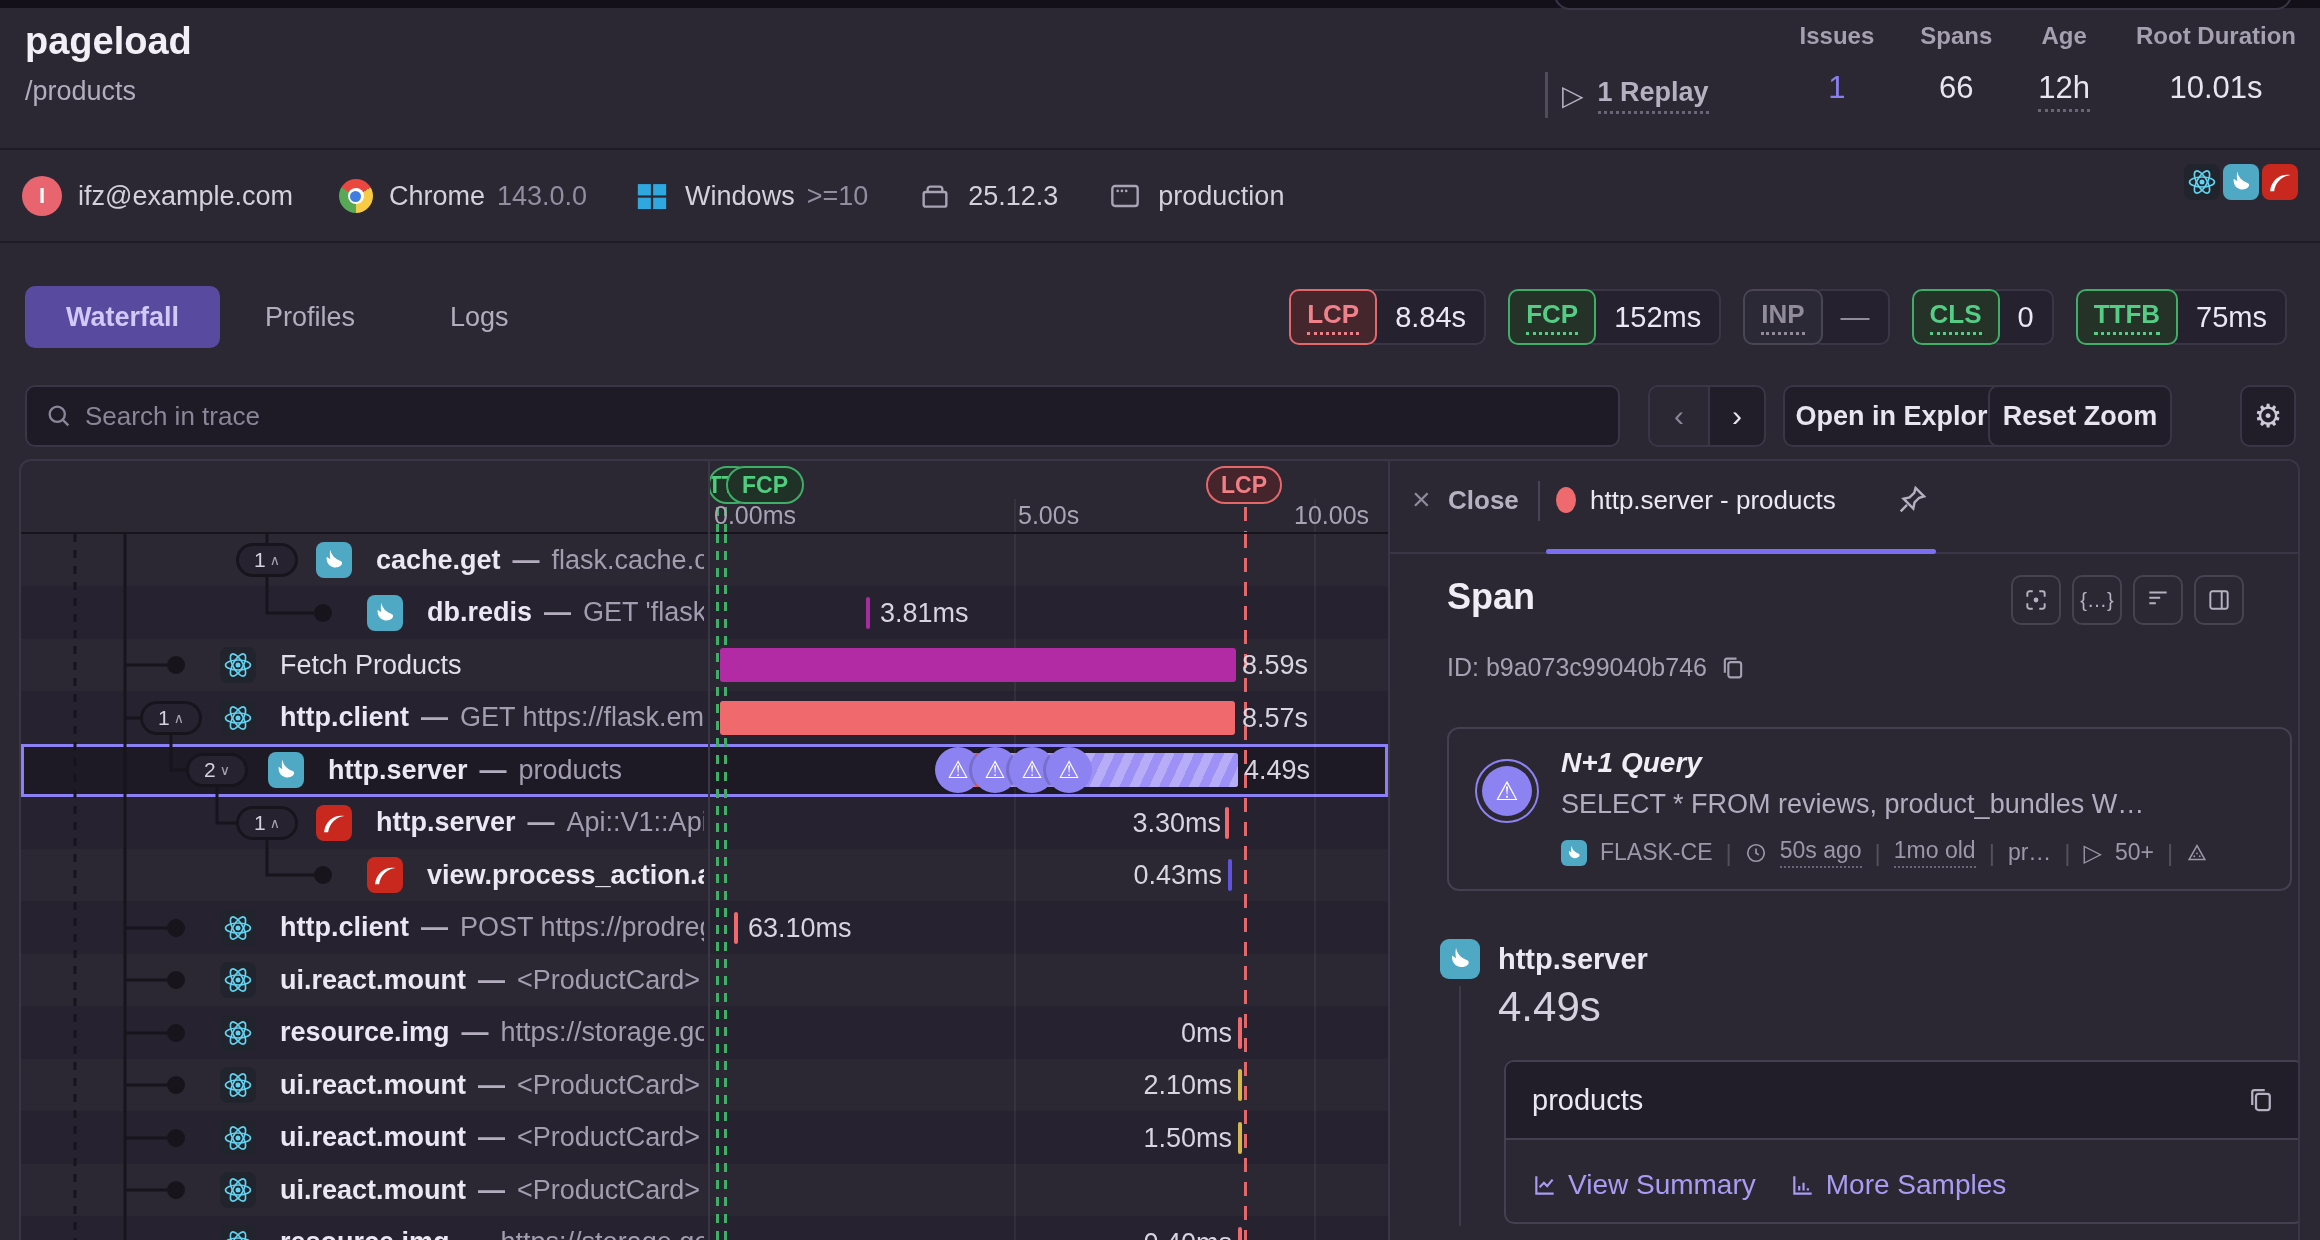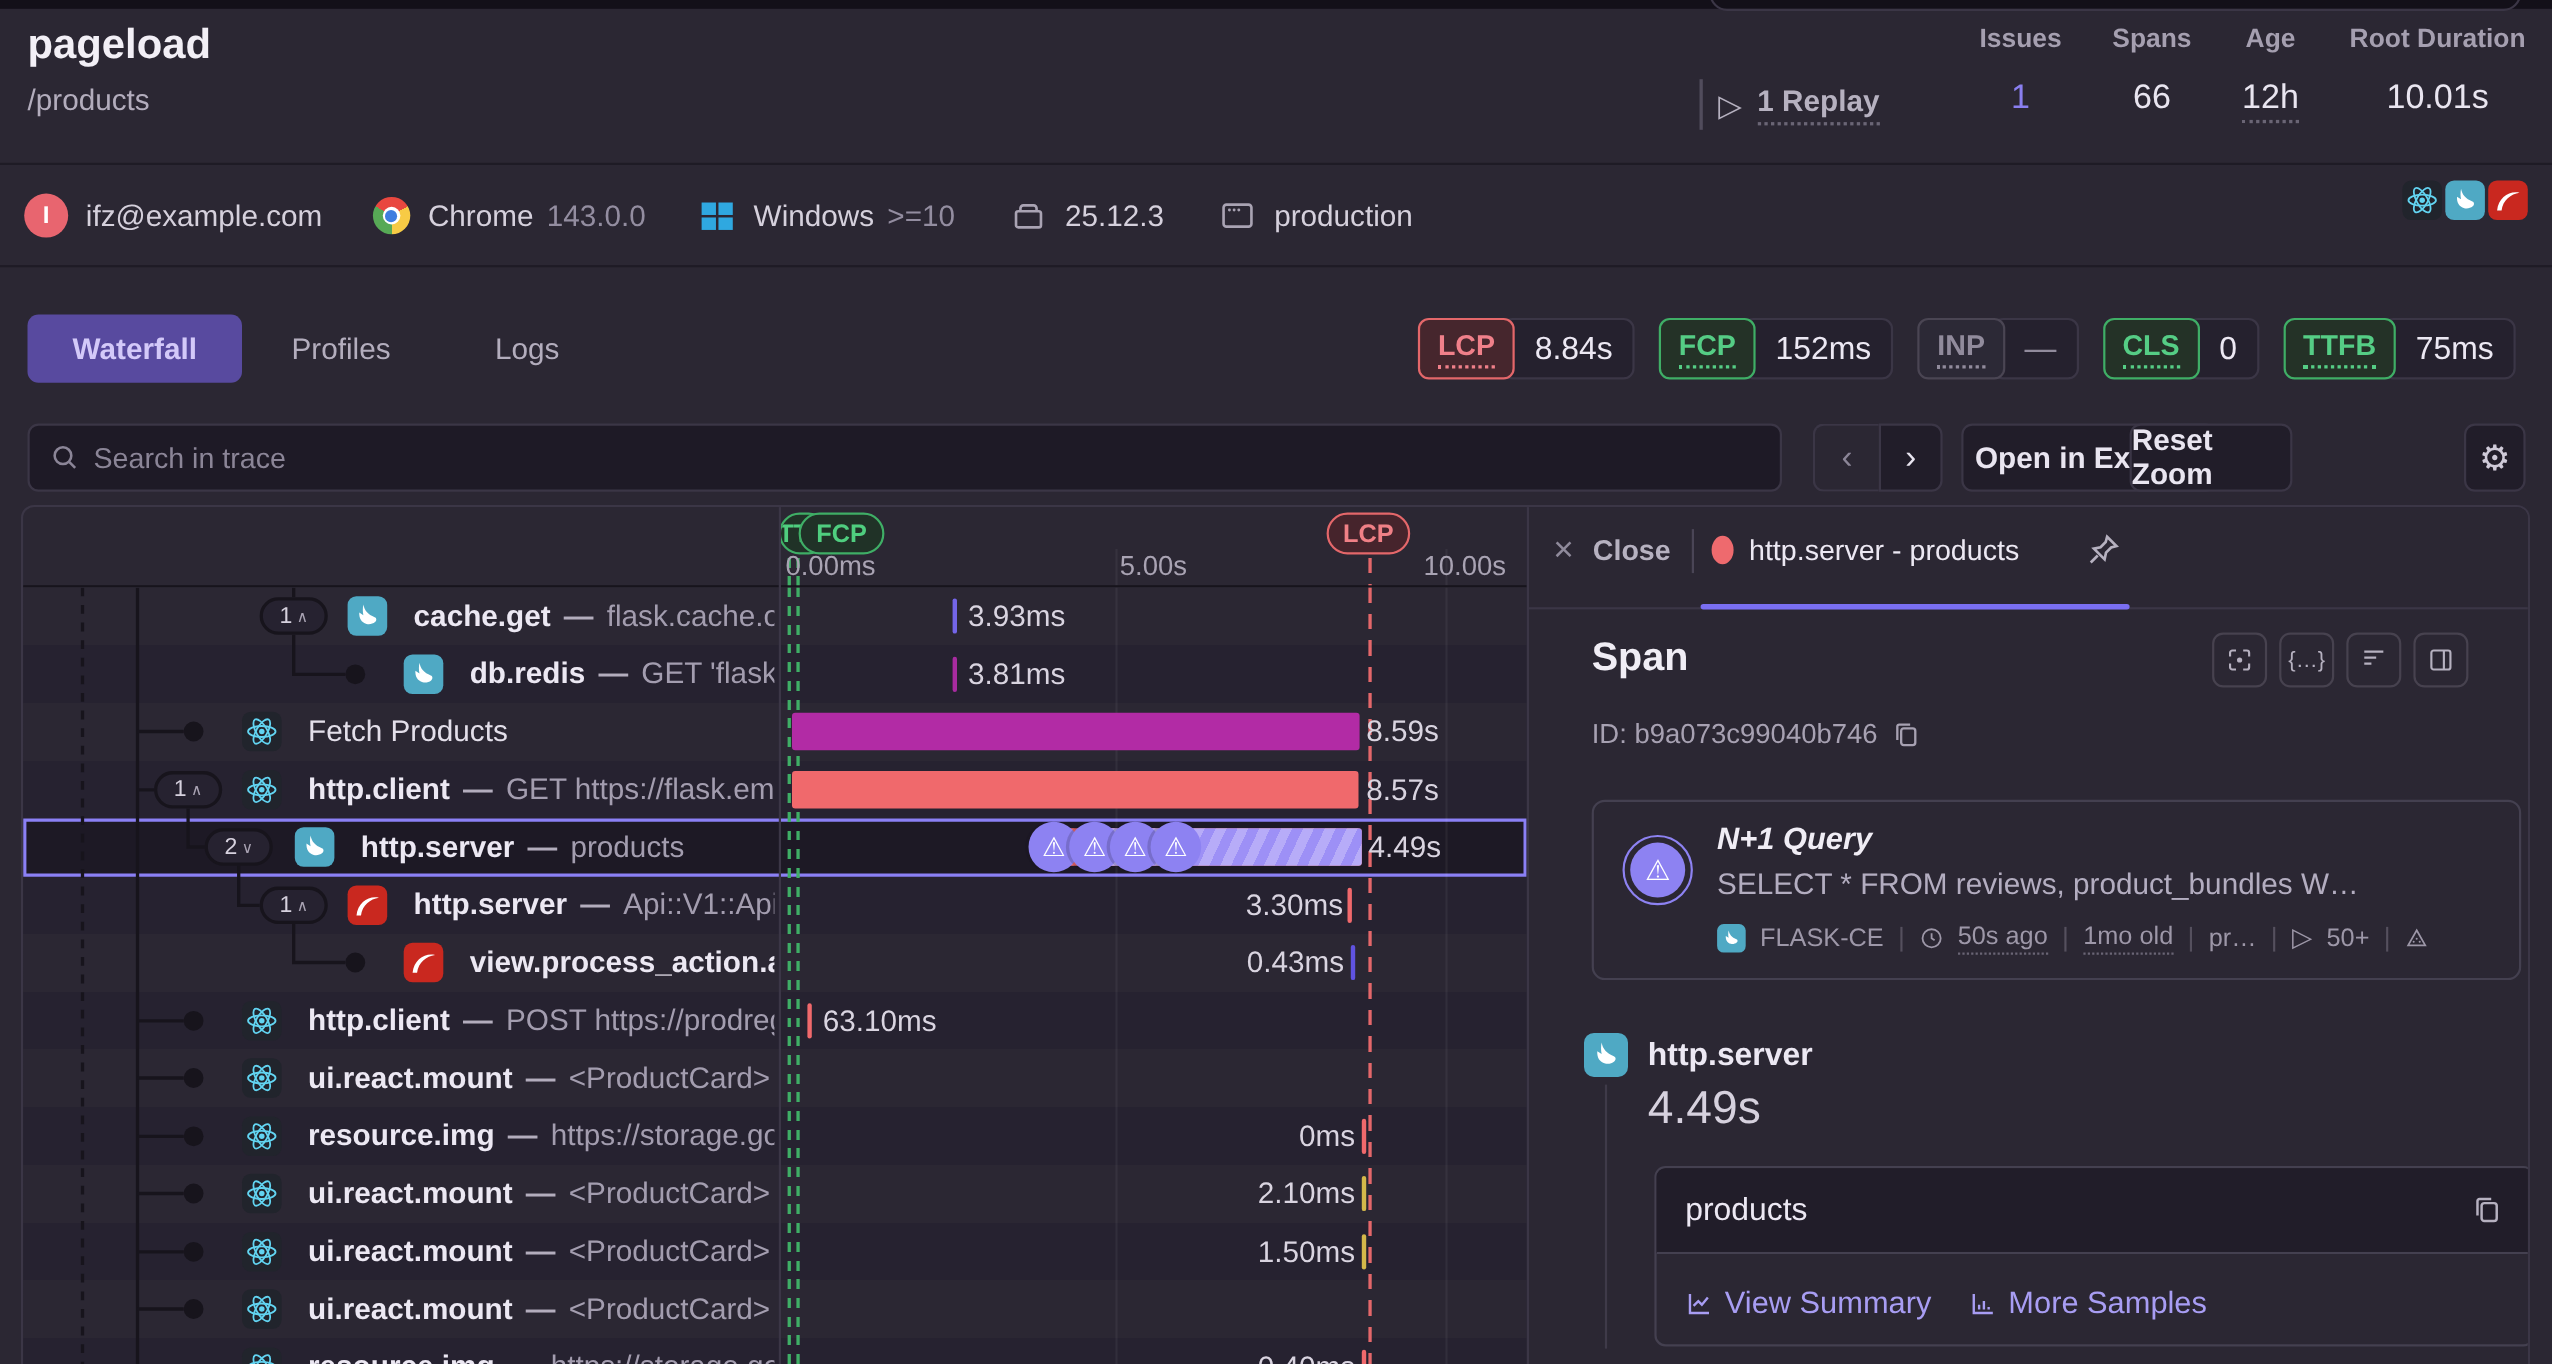--- a/index.html
+++ b/index.html
@@ -306,21 +306,21 @@
       </svg>
     <span class="ph">Search in trace</span>
   </div>
   <div class="btn nav-prev">
       <span class="navg">‹</span>
     </div>
   <div class="btn nav-next">
       <span class="navg">›</span>
     </div>
   <div class="btn" style="left:1783px;width:232px">Open in Explore</div>
-  <div class="btn" style="left:1936px;width:148px">Reset Zoom</div>
+  <div class="btn" style="left:1988px;width:184px">Reset Zoom</div>
   <div class="btn" style="left:2240px;width:56px">
       <span style="font-size:32px;font-weight:normal;color:#cfcad8">⚙</span>
     </div>
 
   <div class="trace">
     <div class="axis-left"></div>
     <div class="axis">
       <div class="gridv" style="left:306px;top:38px;height:35px"></div>
       <div class="gridv" style="left:606px;top:38px;height:35px"></div>
       <div class="dashv green" style="left:8px;top:46px;height:27px"></div>
@@ -385,24 +385,20 @@
         <span class="picon flask" style="left:295px">
             <svg width="26" height="26" viewBox="0 0 24 24">
               <path fill="#fff" d="M8.6 2.4c.8 4.9 3.9 8.5 9.5 10.6 1.7.6 1.9 2.8.3 4.1-1.8 1.5-4.6 2.3-7.1 1.6-4.4-1.2-6.4-4.8-6.1-9.6l3.4 2.2C8 8.6 8 5.3 8.6 2.4z"></path>
             </svg>
           </span>
         <div class="rlabel" style="left:355px">
             <span class="op">cache.get</span>
             <span class="sep">—</span>
             <span class="desc">flask.cache.org</span>
           </div>
-        <div class="wcell">
-            <span class="tick" style="left:158px;background:#7465e8"></span>
-            <span class="val" style="left:172px">3.93ms</span>
-          </div>
       </div>
 
       <div class="trow" style="top:52.5px">
         <span class="picon flask" style="left:346px">
             <svg width="26" height="26" viewBox="0 0 24 24">
               <path fill="#fff" d="M8.6 2.4c.8 4.9 3.9 8.5 9.5 10.6 1.7.6 1.9 2.8.3 4.1-1.8 1.5-4.6 2.3-7.1 1.6-4.4-1.2-6.4-4.8-6.1-9.6l3.4 2.2C8 8.6 8 5.3 8.6 2.4z"></path>
             </svg>
           </span>
         <div class="rlabel" style="left:406px">
             <span class="op">db.redis</span>

